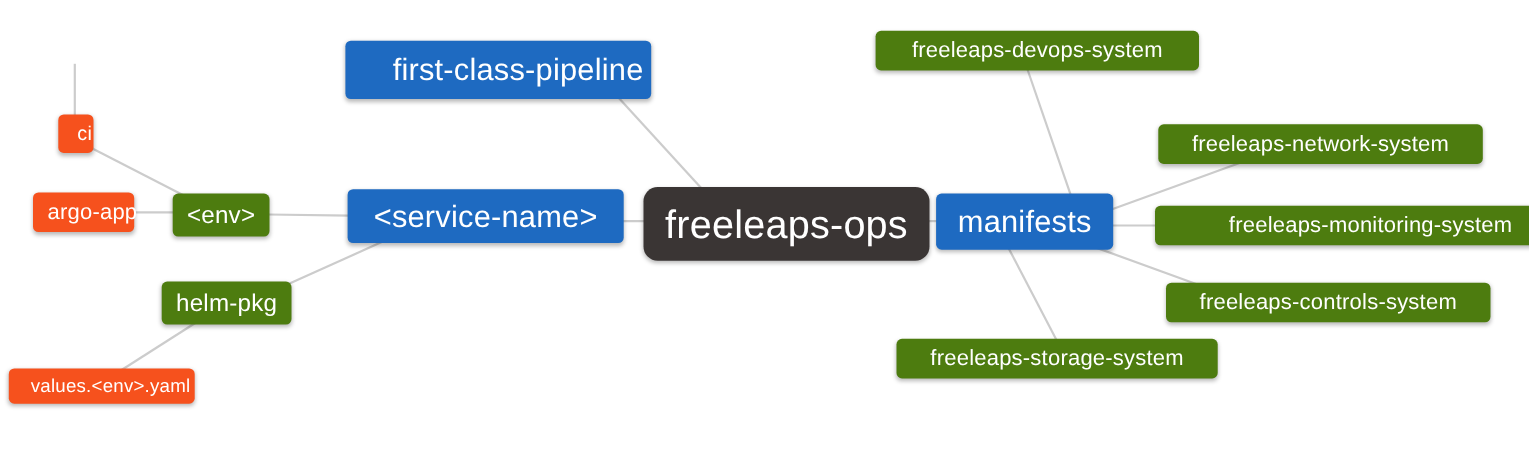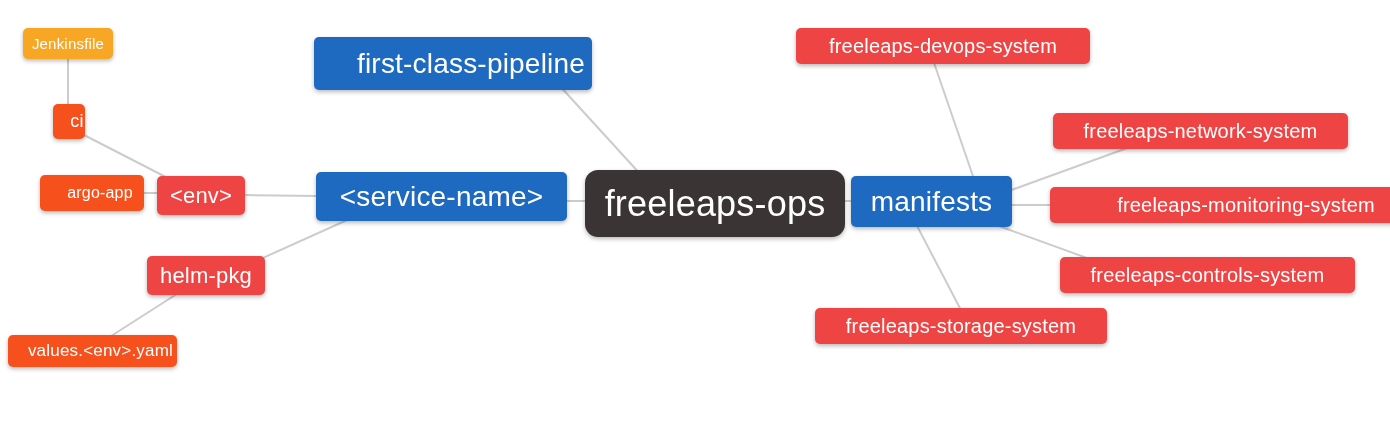--- a/index.html
+++ b/index.html
@@ -14,21 +14,21 @@
     display: flex; align-items: center; justify-content: center;
     color: #ffffff; white-space: nowrap;
     border-radius: 5px;
     box-shadow: 0 2px 4px rgba(0,0,0,0.28);
     font-weight: 400;
     letter-spacing: 0.2px;
     user-select: none;
   }
   .dark   { background: #3a3534; }
   .blue   { background: #1e6ac1; }
-  .green  { background: #ef4444; }
+  .green  { background: #4d7c0f; }
   .red    { background: #f6511d; padding-left: 16px; }
   .orange { background: #f8a725; }
 </style>
 </head>
 <body>
 
 <div class="canvas">
 
   <svg class="edges" width="1390" height="421">
     <g stroke="#cccccc" stroke-width="2" fill="none">
@@ -42,25 +42,24 @@
       <line x1="560" y1="201" x2="590" y2="201"></line>
       <line x1="840" y1="201" x2="856" y2="201"></line>
       <line x1="933" y1="60" x2="975" y2="182"></line>
       <line x1="1006" y1="192" x2="1130" y2="147"></line>
       <line x1="1008" y1="205" x2="1055" y2="205"></line>
       <line x1="985" y1="221" x2="1098" y2="262"></line>
       <line x1="915" y1="222" x2="962" y2="312"></line>
     </g>
   </svg>
 
-  <div class="node orange" style="left:23px;  top:28px;  width:90px;  height:31px; font-size:15px;">Jenkinsfile</div>
 
   <div class="node red" style="left:53px;  top:104px; width:32px;  height:35px; font-size:18px;">ci</div>
 
-  <div class="node red" style="left:40px;  top:175px; width:104px;  height:36px; font-size:16px;">argo-app</div>
+  <div class="node red" style="left:30px;  top:175px; width:92px;  height:36px; font-size:20px;">argo-app</div>
 
   <div class="node green" style="left:157px; top:176px; width:88px;  height:39px; font-size:22px;">&lt;env&gt;</div>
 
   <div class="node green" style="left:147px; top:256px; width:118px; height:39px; font-size:22px;">helm-pkg</div>
 
   <div class="node red" style="left:8px;   top:335px; width:169px; height:32px; font-size:17px;">values.&lt;env&gt;.yaml</div>
 
   <div class="node blue" style="left:314px; top:37px;  width:278px; height:53px; font-size:28px;padding-left:36px;">first-class-pipeline</div>
 
   <div class="node blue" style="left:316px; top:172px; width:251px; height:49px; font-size:28px;">&lt;service-name&gt;</div>

